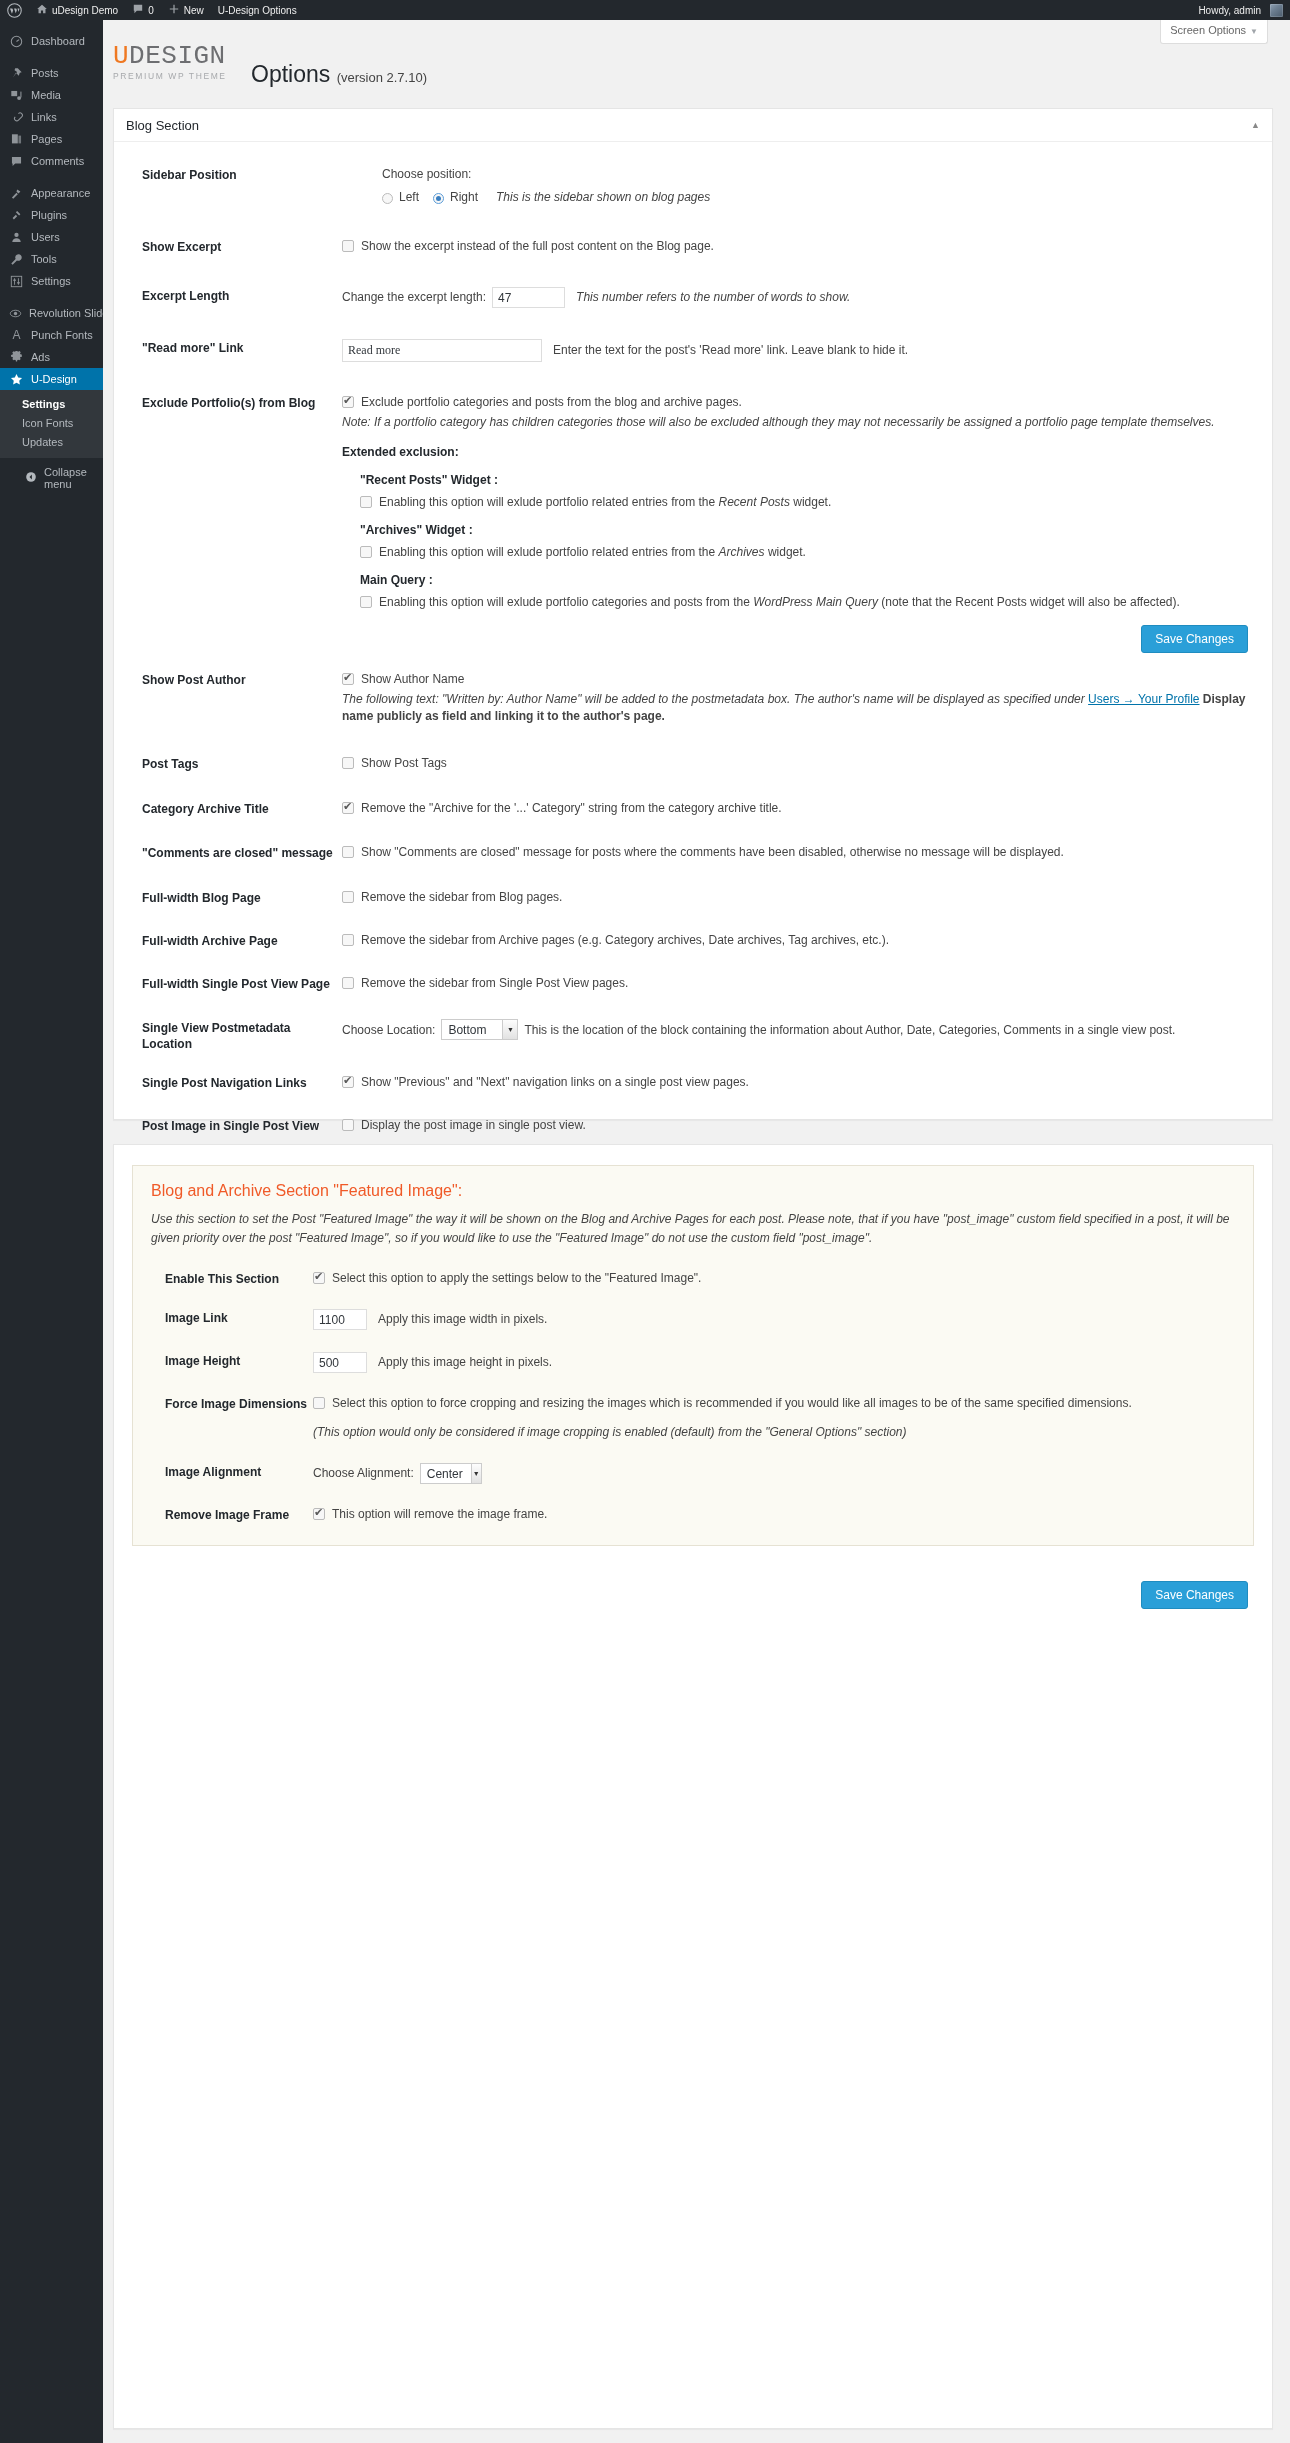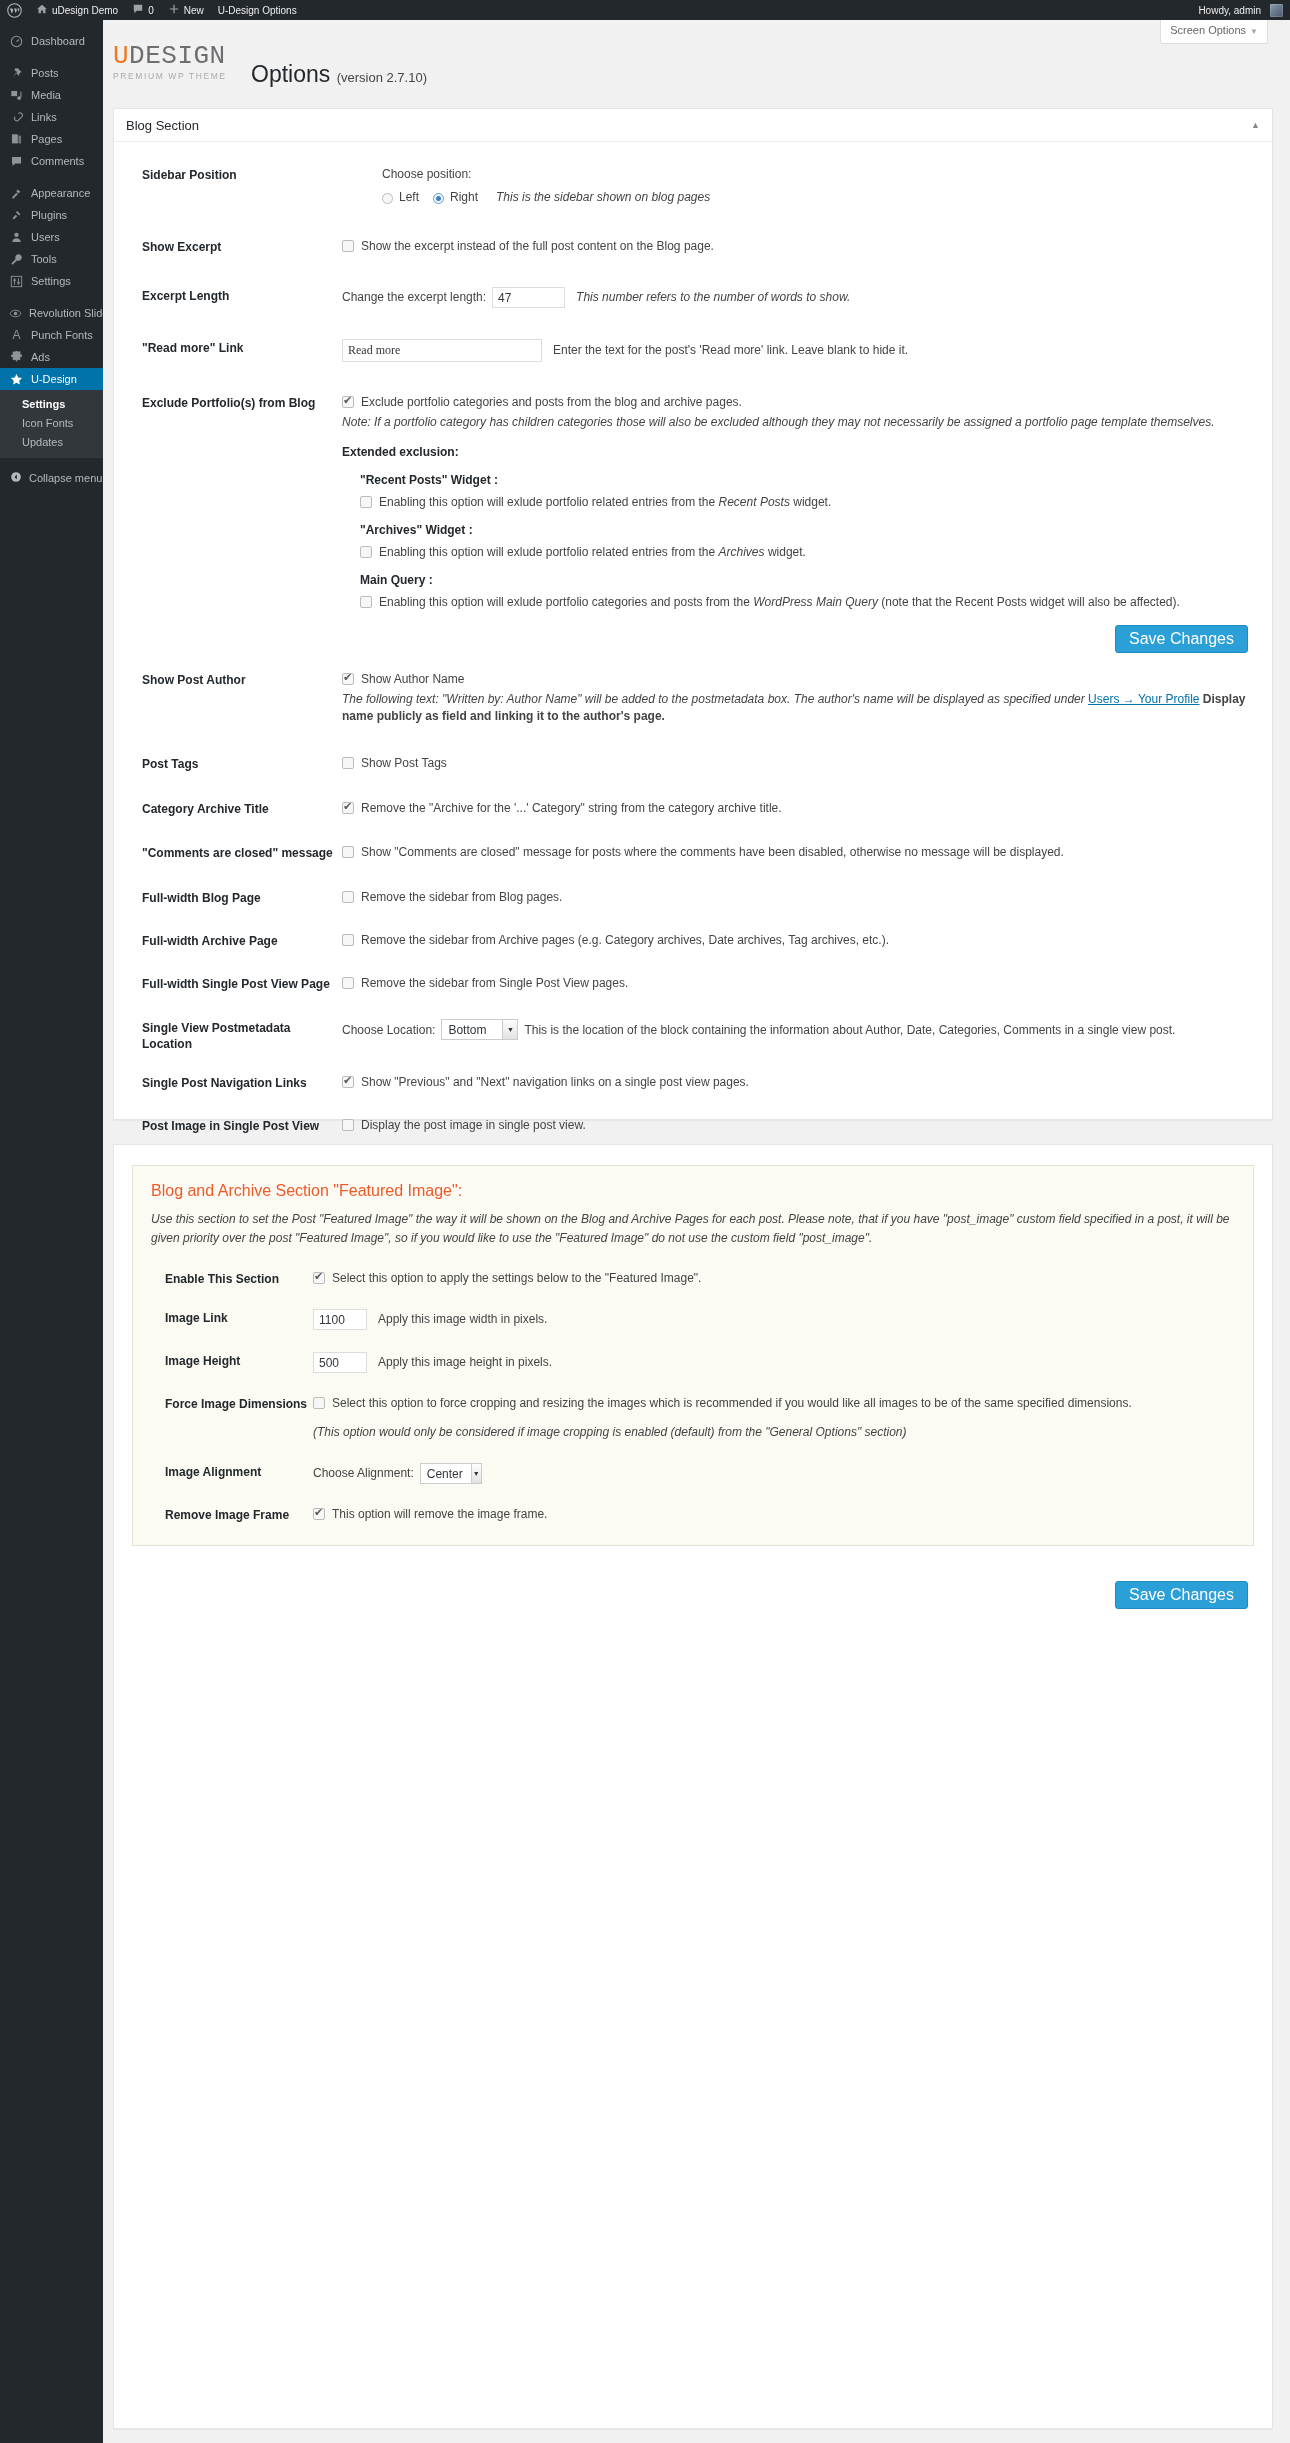--- a/index.html
+++ b/index.html
@@ -48,21 +48,21 @@
   .menu-item.current .mi-ico{ opacity:1; }
   .menu-sep{ height:10px; }
   .submenu{ background:#32373c; padding:5px 0 6px 0; }
   .sub-item{
     display:block; padding:3px 0 3px 22px; color:#b4b9be;
     font-size:11px; line-height:13px;
   }
   .sub-item.current{ color:#fff; font-weight:bold; }
   .collapse{
     display:flex; align-items:center; gap:7px;
-    height:22px; padding-left:10px; margin-top:9px; color:#b4b9be; font-size:11px;
+    height:22px; padding-left:25px; margin-top:9px; color:#b4b9be; font-size:11px;
   }
 
   
   #main{
     position:absolute; top:20px; left:103px;
     width:1187px; height:2423px; background:#f1f1f1;
   }
 
   
   #screen-meta-links{
@@ -146,21 +146,21 @@
   .sel .sel-txt{ padding-right:8px; }
   .sel .sel-btn{
     width:15px; height:19px; margin:0 0 0 0;
     border-left:1px solid #ccc;
     background:linear-gradient(#fdfdfd,#e2e2e2);
     display:flex; align-items:center; justify-content:center;
     font-size:7px; color:#333;
   }
   .btn-primary{
     display:inline-block; background:#2a9fd8; border:1px solid #1f8cc0;
-    color:#fff; font-size:16px; padding:6px 13px; border-radius:3px;
+    color:#fff; font-size:12px; padding:6px 13px; border-radius:3px;
     line-height:14px;
   }
   .cbline{ display:flex; align-items:flex-start; gap:7px; }
   .cbline .txt{ flex:1; }
 
   
   .subpanel{
     margin:20px 18px 0 18px; background:#fbfaf3;
     border:1px solid #e6e2d3; padding:16px 18px 22px 18px;
   }

